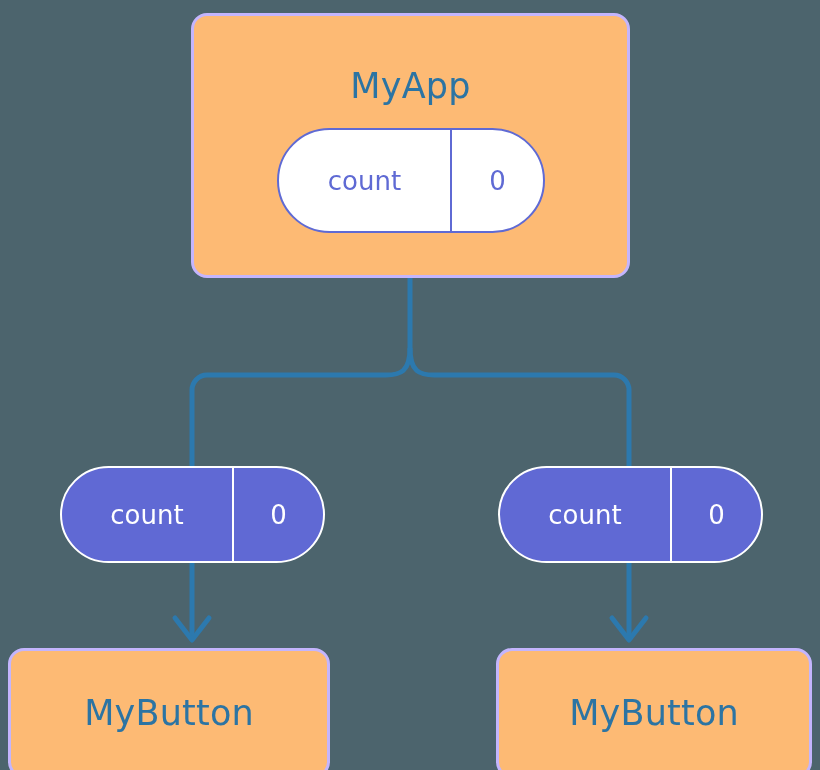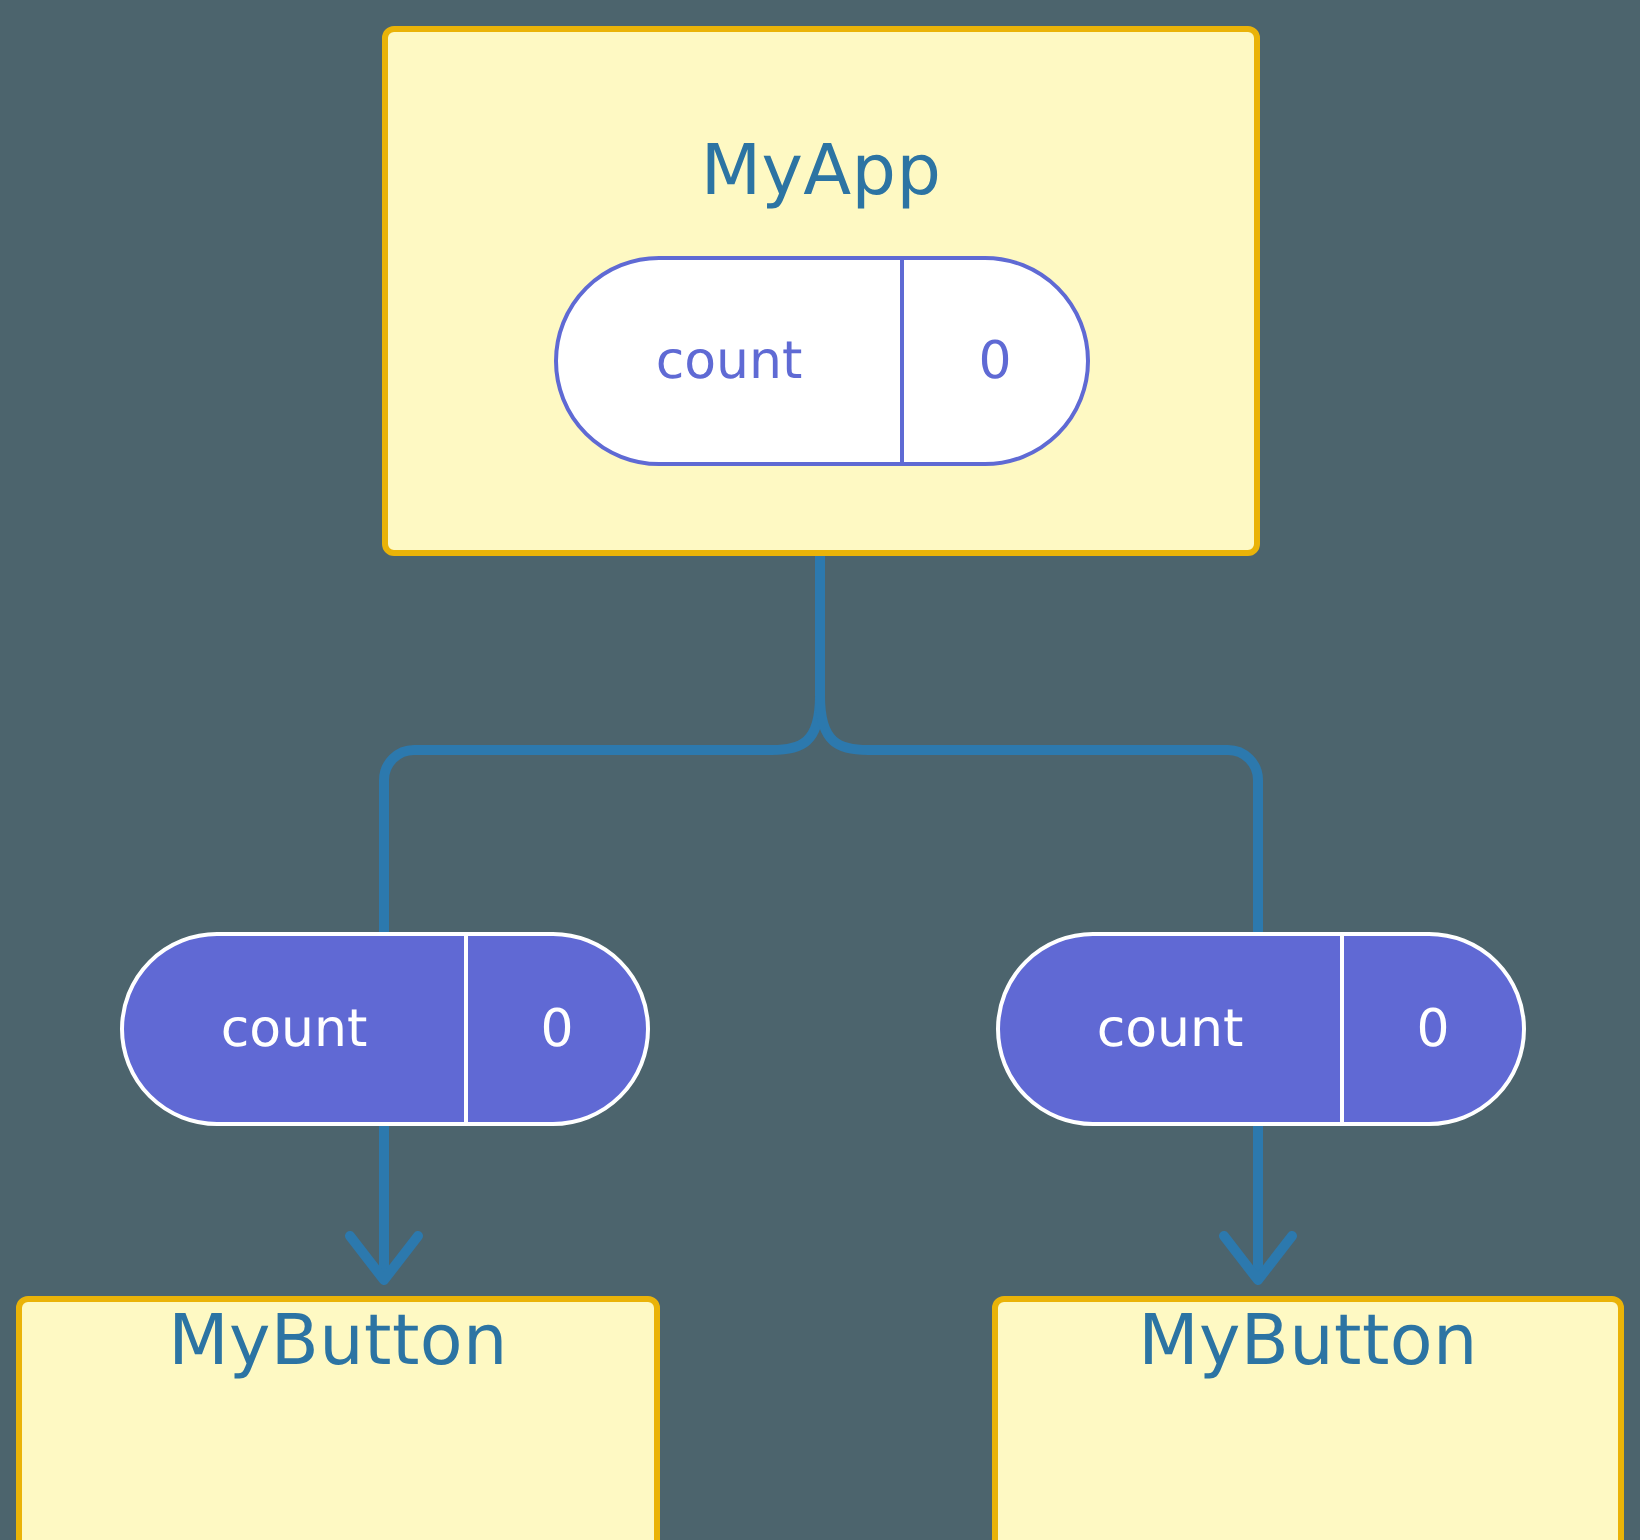--- a/index.html
+++ b/index.html
@@ -22,23 +22,23 @@
     position: absolute;
     left: 0;
     top: 0;
     width: 820px;
     height: 770px;
   }
 
   
   .component-box {
     position: absolute;
-    background: #fef9c3;
-    border: 3px solid #eab308;
-    border-radius: 6px;
+    background: #fdba74;
+    border: 3px solid #c4b5fd;
+    border-radius: 16px;
     box-sizing: border-box;
   }
   .component-title {
     color: #2c74a3;
     font-size: 35px;
     letter-spacing: 0.2px;
     text-align: center;
     white-space: nowrap;
   }
 
@@ -57,20 +57,21 @@
   .button-box {
     top: 648px;
     height: 130px;
     display: flex;
     align-items: flex-start;
     justify-content: center;
   }
   #button-box-left  { left: 8px;   width: 322px; }
   #button-box-right { left: 496px; width: 316px; }
   .button-box .component-title {
+    margin-top: 42px;
   }
 
   
   .state-pill {
     position: absolute;
     display: flex;
     align-items: stretch;
     box-sizing: border-box;
     border-radius: 999px;
     overflow: hidden;

